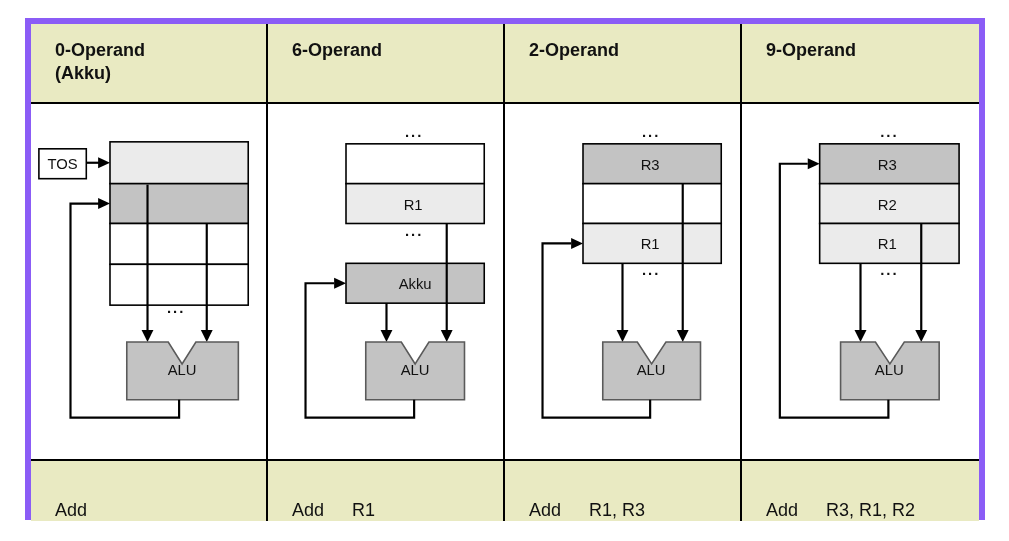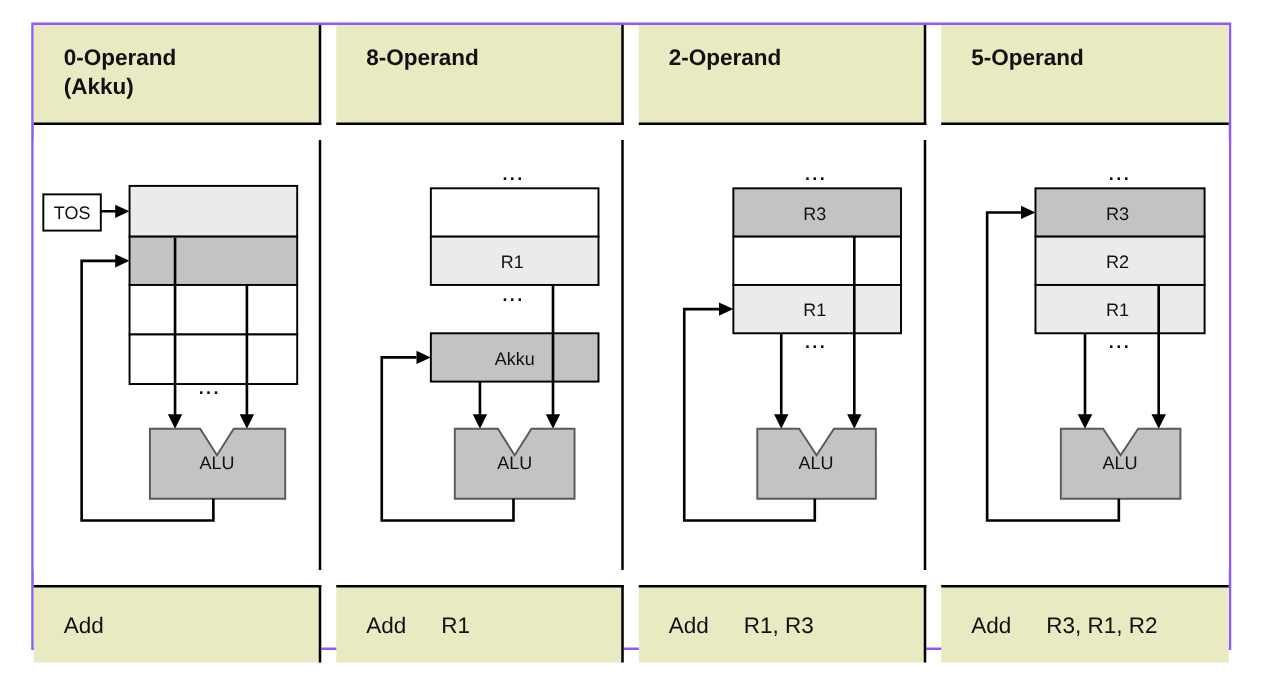--- a/index.html
+++ b/index.html
@@ -1,29 +1,29 @@
 <!DOCTYPE html>
 <html><head>
 <meta charset="utf-8">
 <style>
   html,body{margin:0;padding:0;background:#fff;}
   .screen{position:relative;width:1009px;height:541px;background:#ffffff;
           font-family:"Liberation Sans",sans-serif;overflow:hidden;}
   .archtable{position:absolute;left:25px;top:18px;width:960px;height:502px;
-             box-sizing:border-box;border:2px solid #8b5cf6;background:#fff;
+             box-sizing:border-box;border:6px solid #8b5cf6;background:#fff;
              display:grid;grid-template-columns:repeat(4,1fr);
-             grid-template-rows:80px 1fr 62px;gap:12px;}
+             grid-template-rows:80px 1fr 62px;}
   .hd{background:#e9eac2;border-right:2px solid #000;border-bottom:2px solid #000;
       padding:15px 10px 0 24px;box-sizing:border-box;}
   .hd.last,.bd.last,.ft.last{border-right:none;}
   .hd .l1,.hd .l2{font-size:18px;font-weight:bold;color:#111;line-height:23px;}
   .bd{position:relative;background:#ffffff;border-right:2px solid #000;box-sizing:border-box;}
   .bd svg{display:block;width:100%;height:100%;}
   .ft{background:#e9eac2;border-right:2px solid #000;border-top:2px solid #000;
-      box-sizing:border-box;display:flex;align-items:center;padding-left:24px;
+      box-sizing:border-box;display:flex;align-items:flex-end;padding-left:24px;
       font-size:18px;color:#111;}
   .ft .ops{margin-left:28px;}
   
   text{font-family:"Liberation Sans",sans-serif;font-size:15px;fill:#111;}
   .ellip{font-weight:bold;letter-spacing:2px;font-size:15px;}
   .cellbox{stroke:#000;stroke-width:1.6;}
   .fill-light{fill:#ebebeb;}
   .fill-mid{fill:#c3c3c3;}
   .fill-white{fill:#ffffff;}
   .wire{stroke:#000;stroke-width:2.2;fill:none;}
@@ -35,28 +35,28 @@
 <body>
 
 <div class="screen">
   <div class="archtable">
 
     <div class="hd">
       <div class="l1">0-Operand</div>
       <div class="l2">(Akku)</div>
     </div>
     <div class="hd">
-      <div class="l1">8-Operand</div>
+      <div class="l1">6-Operand</div>
     </div>
     <div class="hd">
       <div class="l1">2-Operand</div>
       <div class="l2"></div>
     </div>
     <div class="hd last">
-      <div class="l1">5-Operand</div>
+      <div class="l1">9-Operand</div>
       <div class="l2"></div>
     </div>
 
     <div class="bd">
       <svg viewBox="0 0 238 356" preserveAspectRatio="none">
         <rect class="cellbox fill-light" x="80" y="38" width="140" height="42"></rect>
         <rect class="cellbox fill-mid" x="80" y="80" width="140" height="40"></rect>
         <rect class="cellbox fill-white" x="80" y="120" width="140" height="41"></rect>
         <rect class="cellbox fill-white" x="80" y="161" width="140" height="41"></rect>
         <rect class="cellbox fill-white" x="8" y="45" width="48" height="30"></rect>

